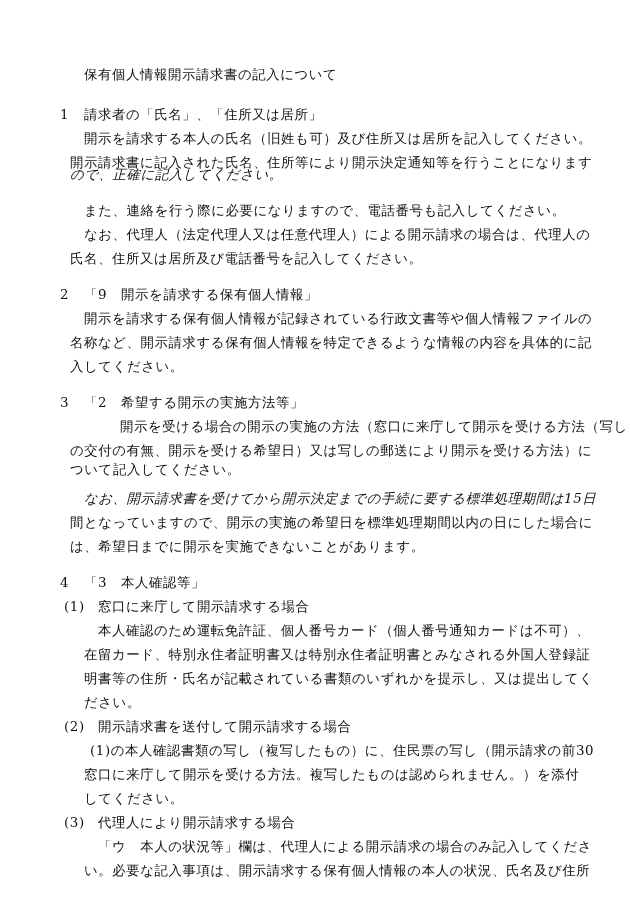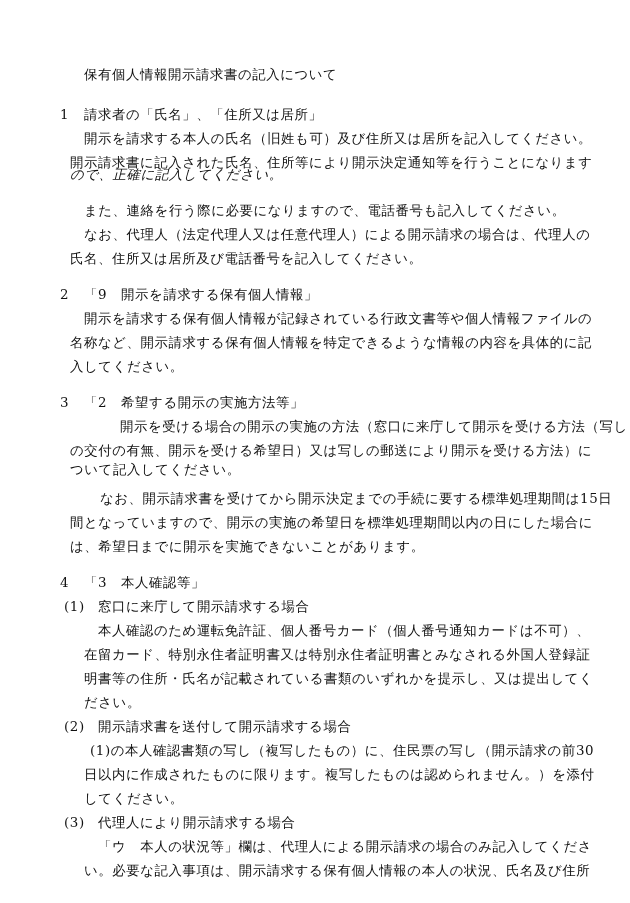--- a/index.html
+++ b/index.html
@@ -26,37 +26,37 @@
   <div class="ln" style="left:84px;top:284px;">「9　開示を請求する保有個人情報」</div>
   <div class="ln" style="left:84px;top:308px;">開示を請求する保有個人情報が記録されている行政文書等や個人情報ファイルの</div>
   <div class="ln" style="left:70px;top:332px;">名称など、開示請求する保有個人情報を特定できるような情報の内容を具体的に記</div>
   <div class="ln" style="left:70px;top:356px;">入してください。</div>
 
   <div class="ln" style="left:60px;top:392px;">3</div>
   <div class="ln" style="left:84px;top:392px;text-align:center;">「2　希望する開示の実施方法等」</div>
   <div class="ln" style="left:84px;top:416px;padding-left:36px;">開示を受ける場合の開示の実施の方法（窓口に来庁して開示を受ける方法（写し</div>
   <div class="ln" style="left:70px;top:440px;">の交付の有無、開示を受ける希望日）又は写しの郵送により開示を受ける方法）に</div>
   <div class="ln" style="left:70px;top:444px;margin-top:15px;">ついて記入してください。</div>
-  <div class="ln" style="left:100px;top:488px;">なお、開示請求書を受けてから開示決定までの手続に要する標準処理期間は15日</div>
+  <div class="ln" style="left:84px;top:488px;font-style:italic;">なお、開示請求書を受けてから開示決定までの手続に要する標準処理期間は15日</div>
   <div class="ln" style="left:70px;top:512px;">間となっていますので、開示の実施の希望日を標準処理期間以内の日にした場合に</div>
   <div class="ln" style="left:70px;top:536px;">は、希望日までに開示を実施できないことがあります。</div>
 
   <div class="ln" style="left:60px;top:572px;">4</div>
   <div class="ln" style="left:84px;top:572px;">「3　本人確認等」</div>
 
   <div class="ln" style="left:64px;top:596px;">(1)</div>
   <div class="ln" style="left:98px;top:596px;">窓口に来庁して開示請求する場合</div>
   <div class="ln" style="left:98px;top:620px;">本人確認のため運転免許証、個人番号カード（個人番号通知カードは不可）、</div>
   <div class="ln" style="left:84px;top:644px;">在留カード、特別永住者証明書又は特別永住者証明書とみなされる外国人登録証</div>
   <div class="ln" style="left:84px;top:668px;">明書等の住所・氏名が記載されている書類のいずれかを提示し、又は提出してく</div>
   <div class="ln" style="left:84px;top:692px;">ださい。</div>
 
   <div class="ln" style="left:64px;top:716px;">(2)</div>
   <div class="ln" style="left:98px;top:716px;">開示請求書を送付して開示請求する場合</div>
   <div class="ln" style="left:90px;top:740px;text-align:right;">(1)の本人確認書類の写し（複写したもの）に、住民票の写し（開示請求の前30</div>
-  <div class="ln" style="left:84px;top:764px;">日以内に作成されたものに限ります。複写したものは認められません。）を添付</div>
+  <div class="ln" style="left:84px;top:764px;">窓口に来庁して開示を受ける方法。複写したものは認められません。）を添付</div>
   <div class="ln" style="left:84px;top:788px;">してください。</div>
 
   <div class="ln" style="left:64px;top:812px;">(3)</div>
   <div class="ln" style="left:98px;top:812px;">代理人により開示請求する場合</div>
   <div class="ln" style="left:98px;top:836px;">「ウ　本人の状況等」欄は、代理人による開示請求の場合のみ記入してくださ</div>
   <div class="ln" style="left:84px;top:860px;">い。必要な記入事項は、開示請求する保有個人情報の本人の状況、氏名及び住所</div>
 </div>
 
 </body></html>

